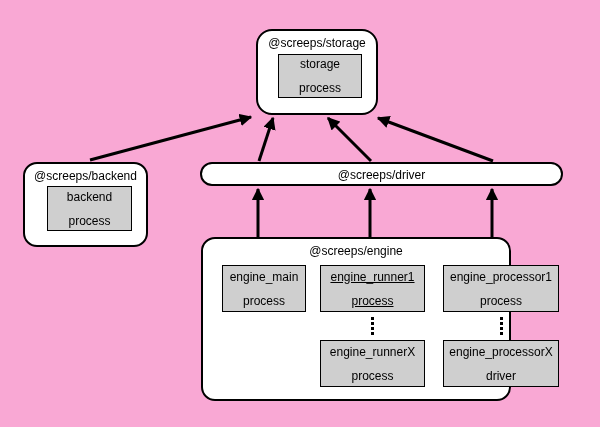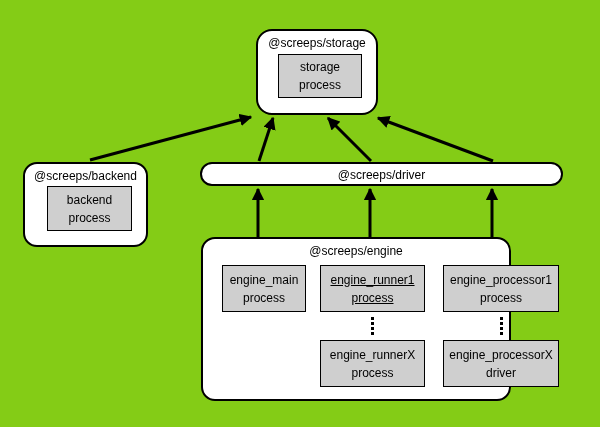--- a/index.html
+++ b/index.html
@@ -5,21 +5,21 @@
   * { margin: 0; padding: 0; box-sizing: border-box; }
   html, body { background: #ffffff; }
   body {
     font-family: "Liberation Sans", "DejaVu Sans", sans-serif;
     color: #000;
   }
   .canvas {
     position: relative;
     width: 600px;
     height: 427px;
-    background: #84cc16;
+    background: #f9a8d4;
     overflow: hidden;
   }
   .arrow-layer {
     position: absolute;
     left: 0; top: 0;
     width: 600px; height: 427px;
     pointer-events: none;
   }
   .arrow-layer line {
     stroke: #000000;
@@ -41,21 +41,21 @@
   }
   .process {
     position: absolute;
     background: #cfcfcf;
     border: 1.5px solid #000000;
     display: flex;
     align-items: center;
     justify-content: center;
     text-align: center;
     font-size: 12px;
-    line-height: 18px;
+    line-height: 24px;
     white-space: pre-line;
   }
   
   .storage  { left: 256px; top: 29px;  width: 122px; height: 86px;  border-radius: 16px; }
   .backend  { left: 23px;  top: 162px; width: 125px; height: 85px;  border-radius: 14px; }
   .driver   { left: 200px; top: 162px; width: 363px; height: 24px;  border-radius: 12px; }
   .driver .node-label { top: 4px; }
   .engine   { left: 201px; top: 237px; width: 310px; height: 164px; border-radius: 14px; }
   
   .storage-proc    { left: 20px;  top: 23px;  width: 84px;  height: 44px; }

